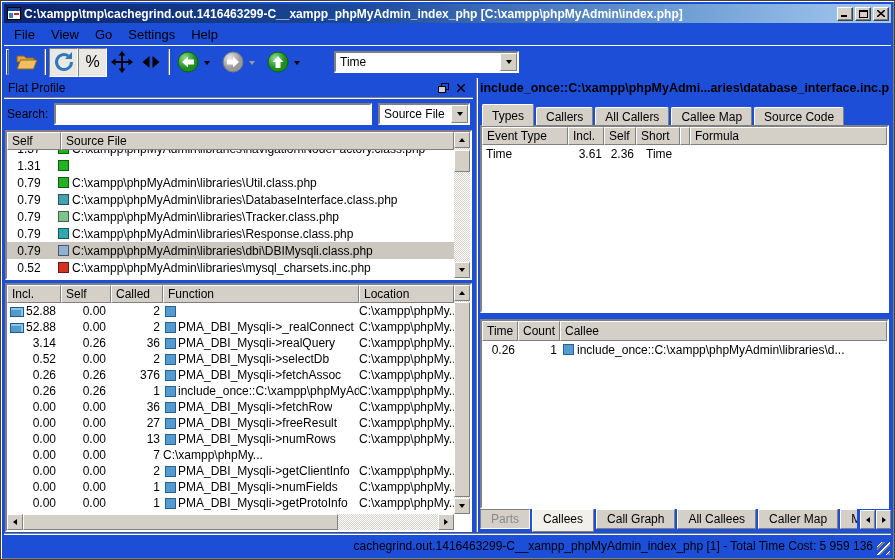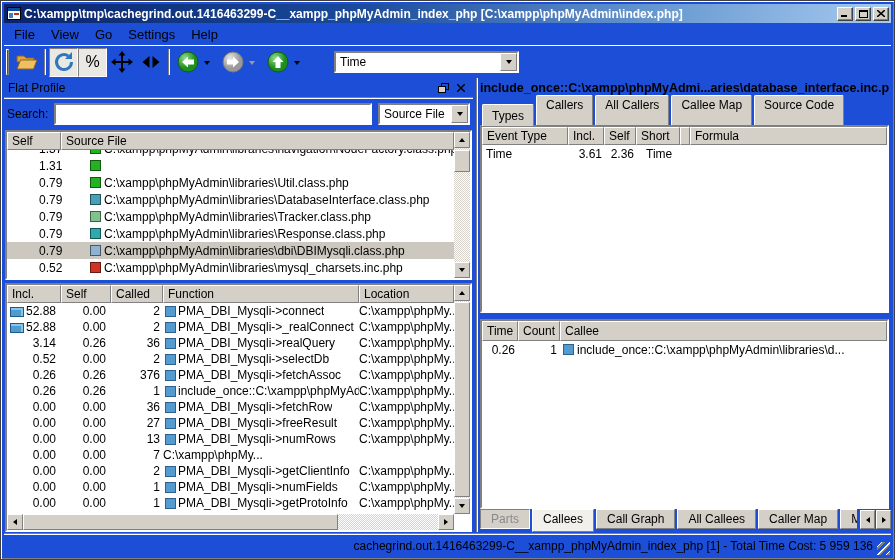--- a/index.html
+++ b/index.html
@@ -64,21 +64,21 @@
 
   
   .t1 { left:1px; top:52px; right:1px; height:150px; }
   .t1 .thead { margin-right:16px; }
   .t1 .thead div:nth-of-type(1) { width:54px; }
   .t1 .thead div:nth-of-type(2) { flex:1; }
   .t1-body { position:absolute; left:0; top:18px; right:16px; bottom:0; overflow:hidden; }
   .t1-body .rows { margin-top:-10px; }
   .srow { display:flex; align-items:center; height:17px; white-space:nowrap; }
   .srow.selected { background:#ccc8bf; }
-  .c-self { width:48px; text-align:left; padding-right:4px; flex:none;margin-left:32px; }
+  .c-self { width:48px; text-align:center; padding-right:4px; flex:none; }
   .sq { width:11px; height:11px; flex:none; margin:0 3px 0 3px; border:1px solid rgba(0,0,0,.5); }
   .sq.fn { background:#549bd0; border-color:#2a618f; }
   .c-file { overflow:hidden; }
 
   
   .vscroll { position:absolute; top:0; right:0; bottom:0; width:16px; display:flex; flex-direction:column;
     background:conic-gradient(#fff 25%,#d6d2ca 0 50%,#fff 0 75%,#d6d2ca 0) 0 0/2px 2px; }
   .sb-btn { width:16px; height:16px; background:#d4d0c8; border:1px solid; border-color:#fff #808080 #808080 #fff;
             display:flex; align-items:center; justify-content:center; flex:none; }
   .sb-track { flex:1; position:relative; }
@@ -113,21 +113,21 @@
   .fc-called { width:52px; text-align:right; padding-right:3px; }
   .fc-func { width:196px; display:flex; align-items:center; }
   .fc-func .sq { margin:0 2px 0 2px; }
   .fc-loc { flex:1; }
   .fn-txt { overflow:hidden; white-space:nowrap; }
 
   
   .detail-title { position:absolute; left:2px; top:3px; right:2px; height:18px; font-weight:bold;
                   font-size:12.5px; white-space:nowrap; overflow:hidden; }
   .tabbar { position:absolute; left:4px; top:26px; right:2px; height:22px; display:flex; align-items:flex-end; gap:2px; }
-  .tab { height:31px; padding:2px 9px 0; background:#d4d0c8; border:1px solid; border-color:#fff #808080 #808080 #fff;
+  .tab { height:19px; padding:2px 9px 0; background:#d4d0c8; border:1px solid; border-color:#fff #808080 #808080 #fff;
          border-bottom:none; border-radius:2px 2px 0 0; white-space:nowrap; flex:none; }
   .tab.active { height:22px; padding-top:4px; position:relative; z-index:2; }
 
   .f1 { left:2px; top:47px; right:2px; height:188px; }
   .f1 .thead div:nth-of-type(1) { width:86px; }
   .f1 .thead div:nth-of-type(2) { width:36px; }
   .f1 .thead div:nth-of-type(3) { width:32px; }
   .f1 .thead div:nth-of-type(4) { width:44px; }
   .f1 .thead div:nth-of-type(5) { width:10px; padding:0; }
   .f1 .thead div:nth-of-type(6) { flex:1; }
@@ -402,21 +402,20 @@
           </div>
         <div class="t2-body">
           <div>
 
           <div class="frow">
                 <span class="fc fc-incl"><span class="bar-ic"></span><span>52.88</span></span>
                 <span class="fc fc-self">0.00</span>
                 <span class="fc fc-called">2</span>
                 <span class="fc fc-func">
                   <span class="sq fn"></span>
-                  <span class="fn-txt">PMA_DBI_Mysqli-&gt;connect</span>
                 </span>
                 <span class="fc fc-loc">C:\xampp\phpMy...</span>
               </div>
               <div class="frow">
                 <span class="fc fc-incl"><span class="bar-ic"></span><span>52.88</span></span>
                 <span class="fc fc-self">0.00</span>
                 <span class="fc fc-called">2</span>
                 <span class="fc fc-func">
                   <span class="sq fn"></span>
                   <span class="fn-txt">PMA_DBI_Mysqli-&gt;_realConnect</span>

